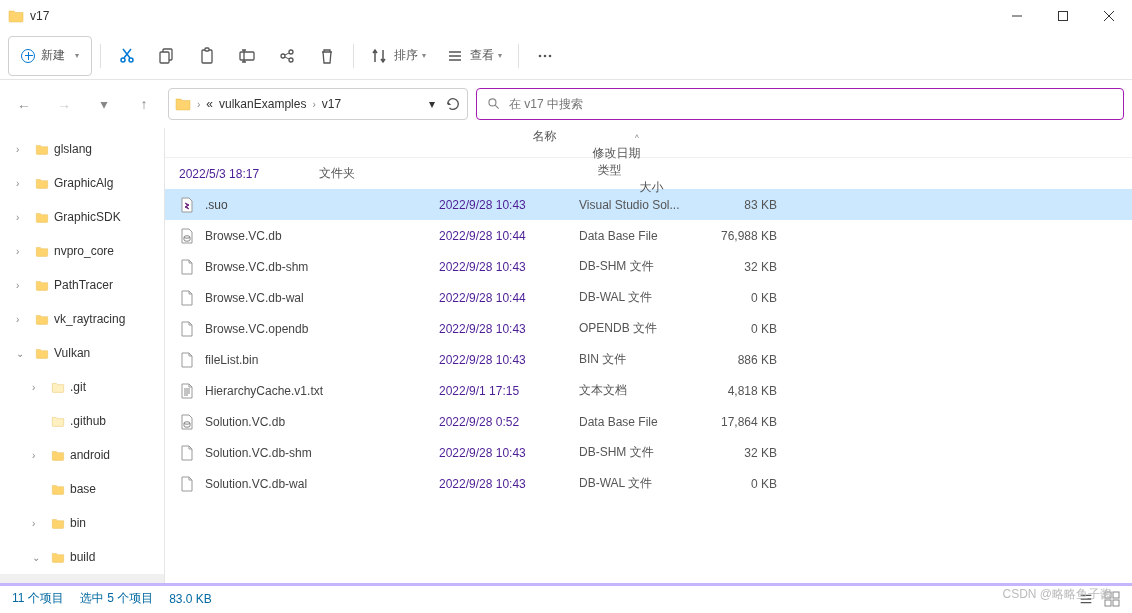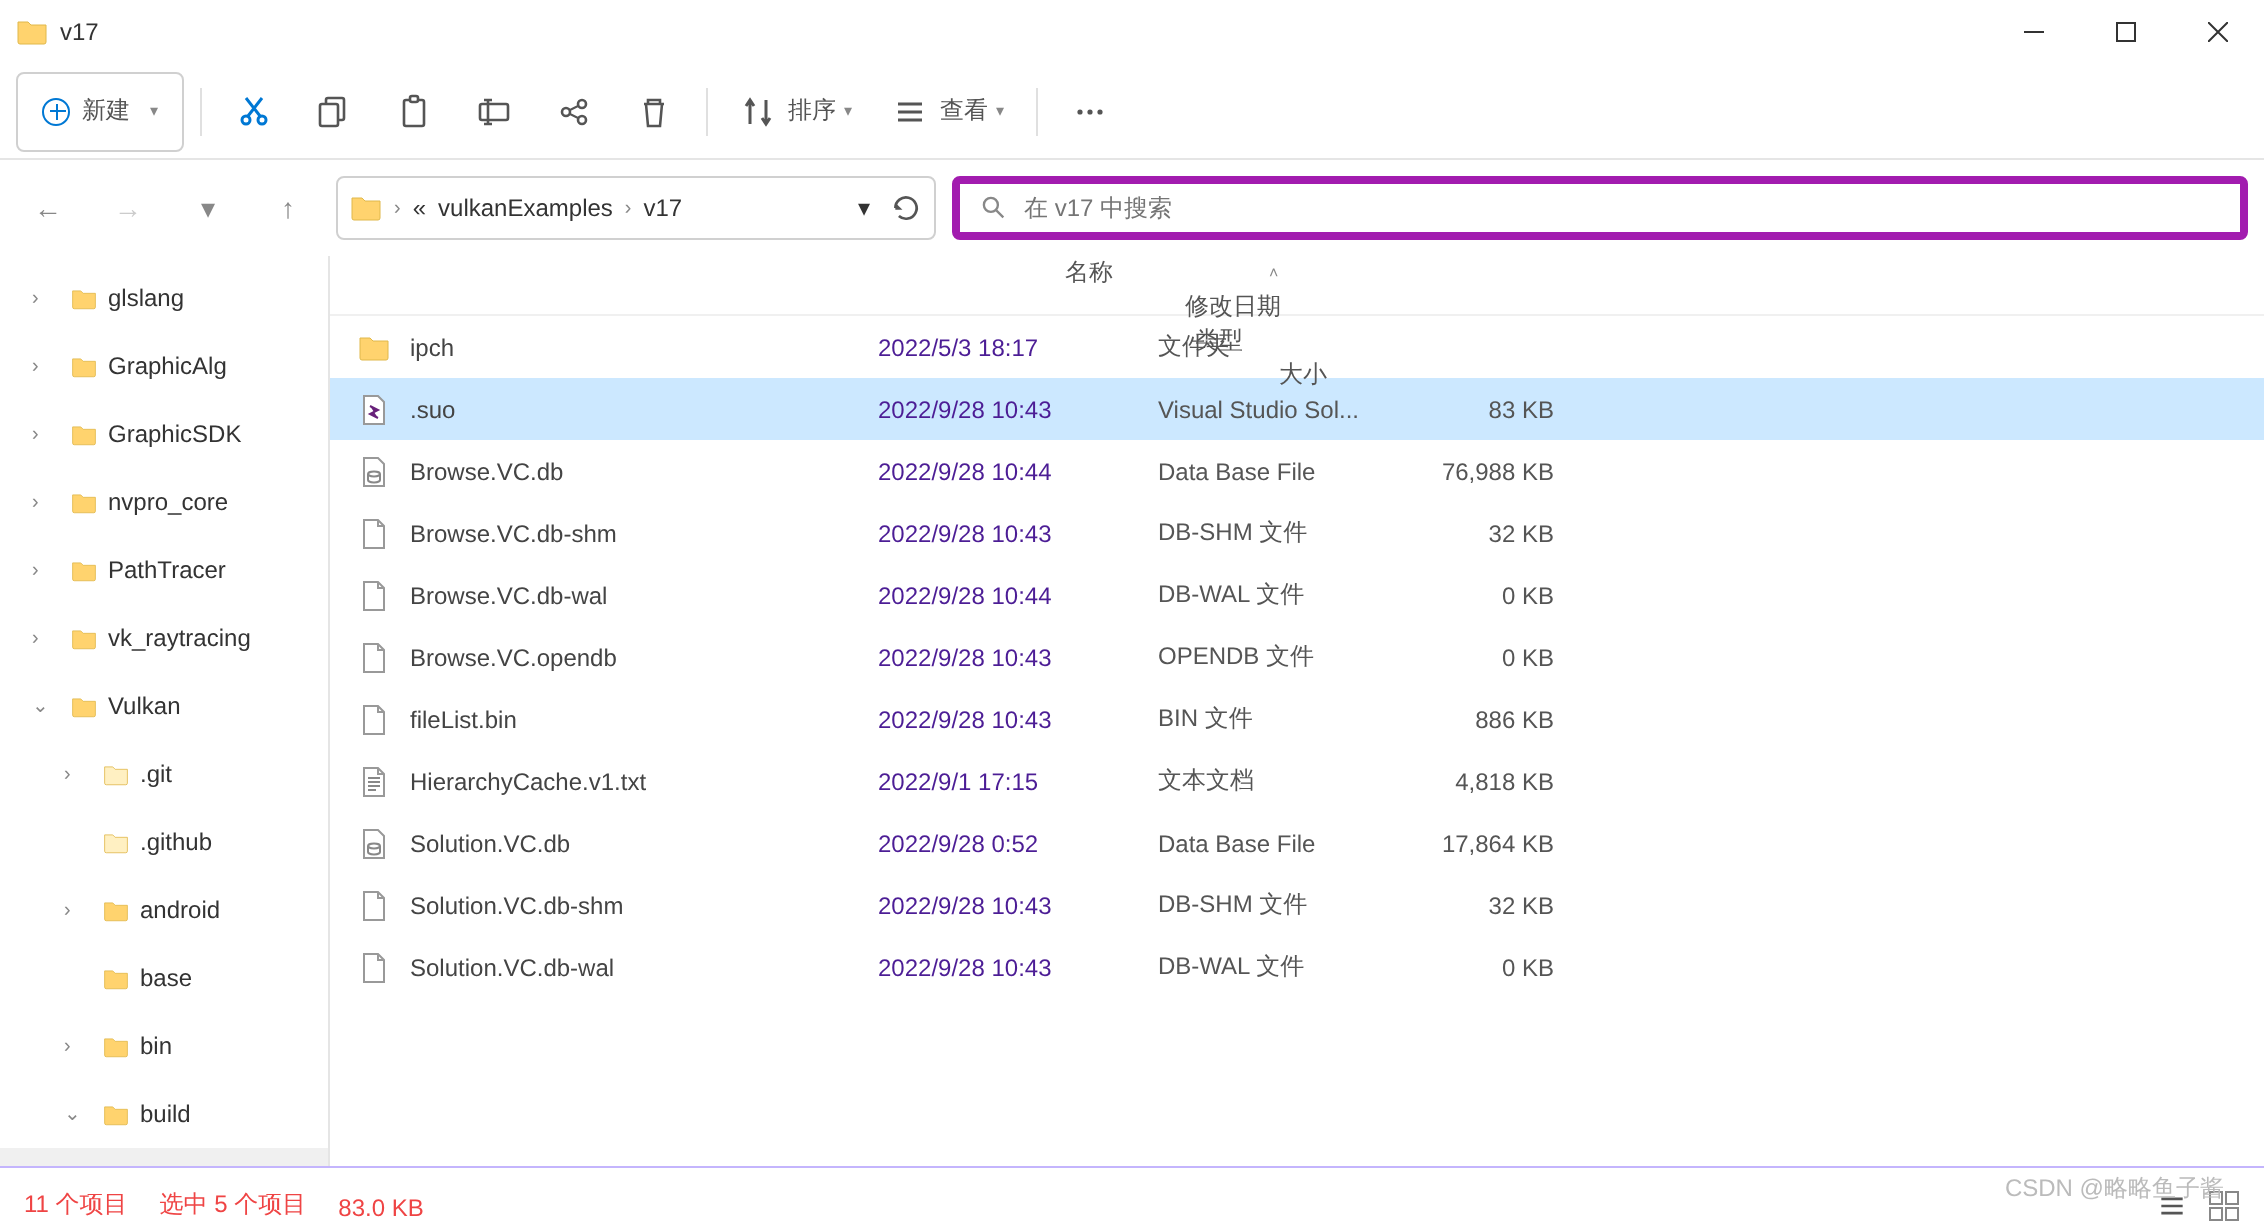--- a/index.html
+++ b/index.html
@@ -19,21 +19,21 @@
 .tb-btn.new .plus::after { height: 8px; width: 1.5px; left: 5.5px; top: 2.5px; }
 .tb-btn .chev { font-size: 8px; color: #888; margin-left: 4px; }
 .sep { width: 1px; height: 24px; background: #e0e0e0; margin: 0 4px; }
 .tb-btn svg { width: 18px; height: 18px; }
 .addrbar { height: 48px; display: flex; align-items: center; padding: 0 8px; gap: 8px; }
 .nav-btn { width: 32px; height: 32px; display: flex; align-items: center; justify-content: center; color: #888; font-size: 14px; }
 .addr { flex: 1; height: 32px; border: 1px solid #d0d0d0; border-radius: 4px; display: flex; align-items: center; padding: 0 6px; gap: 6px; max-width: 300px; }
 .addr .seg { display: flex; align-items: center; gap: 6px; font-size: 12px; }
 .addr .chevr { color: #888; font-size: 10px; }
 .refresh-btn { margin-left: auto; }
-.search { flex: 1; height: 32px; border: 4px solid #a21caf; border-radius: 4px; display: flex; align-items: center; padding: 0 10px; gap: 8px; color: #888; }
+.search { flex: 1; height: 32px; border: 1px solid #a21caf; border-radius: 4px; display: flex; align-items: center; padding: 0 10px; gap: 8px; color: #888; }
 .body { display: flex; height: 455px; }
 .side { width: 165px; border-right: 1px solid #e5e5e5; overflow: hidden; padding-top: 4px; position: relative; }
 .tree-item { height: 34px; display: flex; align-items: center; padding-left: 16px; gap: 4px; font-size: 12px; white-space: nowrap; overflow: hidden; }
 .tree-item.d2 { padding-left: 32px; }
 .tree-item.d3 { padding-left: 48px; }
 .tree-item.sel { background: #f0f0f0; }
 .tree-item .exp { width: 14px; color: #888; font-size: 10px; }
 .tree-item .fold { width: 16px; height: 13px; }
 .main { flex: 1; overflow: auto; }
 .colhead { height: 30px; display: flex; align-items: center; border-bottom: 1px solid #f0f0f0; color: #555; font-size: 12px; flex-direction: column; }
@@ -42,21 +42,21 @@
 .col-date { width: 140px; }
 .col-type { width: 130px; }
 .col-size { width: 90px; text-align: right; padding-right: 8px; }
 .row { height: 31px; display: flex; align-items: center; font-size: 12px; color: #444; }
 .row.sel { background: #cce8ff; }
 .row .col-name { padding-left: 14px; display: flex; align-items: center; gap: 10px; }
 .row .fico { width: 16px; height: 16px; display: flex; align-items: center; justify-content: center; }
 .row .col-date { padding-left: 14px; color: #4c1d95; }
 .row .col-type { padding-left: 14px; color: #555; white-space: nowrap; overflow: hidden; text-overflow: ellipsis; }
 .row .col-size { color: #555; }
-.status { height: 28px; border-top: 1px solid #c4b5fd; display: flex; align-items: flex-end; padding: 0 12px; gap: 16px; font-size: 12px; color: #ef4444; }
+.status { height: 28px; border-top: 3px solid #c4b5fd; display: flex; align-items: center; padding: 0 12px; gap: 16px; font-size: 12px; color: #0369a1; }
 .status .right { margin-left: auto; display: flex; align-items: center; gap: 10px; }
 .watermark { position: absolute; right: 20px; bottom: 10px; color: #bbb; font-size: 12px; pointer-events: none; }
 .sort-indicator { font-size: 8px; color: #888; margin-left: 70px; }
 .folder-svg { fill: #ffd36e; stroke: #e0b84a; stroke-width: 0.5; }
 .folder-svg-light { fill: #fff0c2; stroke: #e0b84a; stroke-width: 0.5; }
 </style>
 </head>
 <body>
 
 <svg width="0" height="0" style="position:absolute">
@@ -346,28 +346,20 @@
       <div class="col col-name">
           <span>名称</span>
           <span class="sort-indicator">˄</span>
         </div>
       <div class="col col-date">修改日期</div>
       <div class="col col-type">类型</div>
       <div class="col col-size" style="text-align:center;padding-left:14px">大小</div>
     </div>
     <div id="files">
         <div class="row">
-          <div class="col-name">
-            <span class="fico">
-              <svg width="16" height="16" viewBox="0 0 16 16">
-                <use href="#i-folder"></use>
-              </svg>
-            </span>
-            <span>ipch</span>
-          </div>
           <div class="col-date">2022/5/3 18:17</div>
           <div class="col-type">文件夹</div>
           <div class="col-size"></div>
         </div>
         <div class="row sel">
           <div class="col-name">
             <span class="fico">
               <svg width="16" height="16" viewBox="0 0 16 16">
                 <use href="#i-suo"></use>
               </svg>

